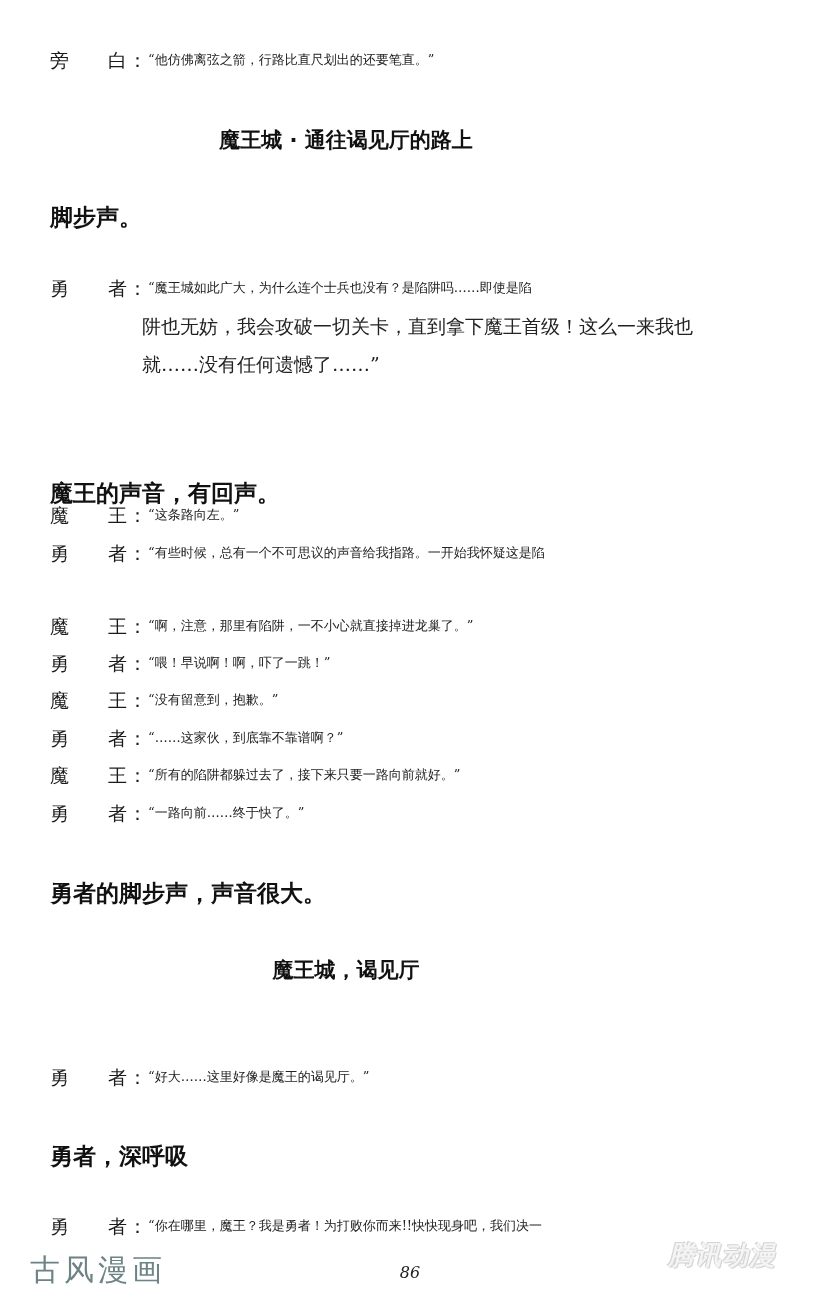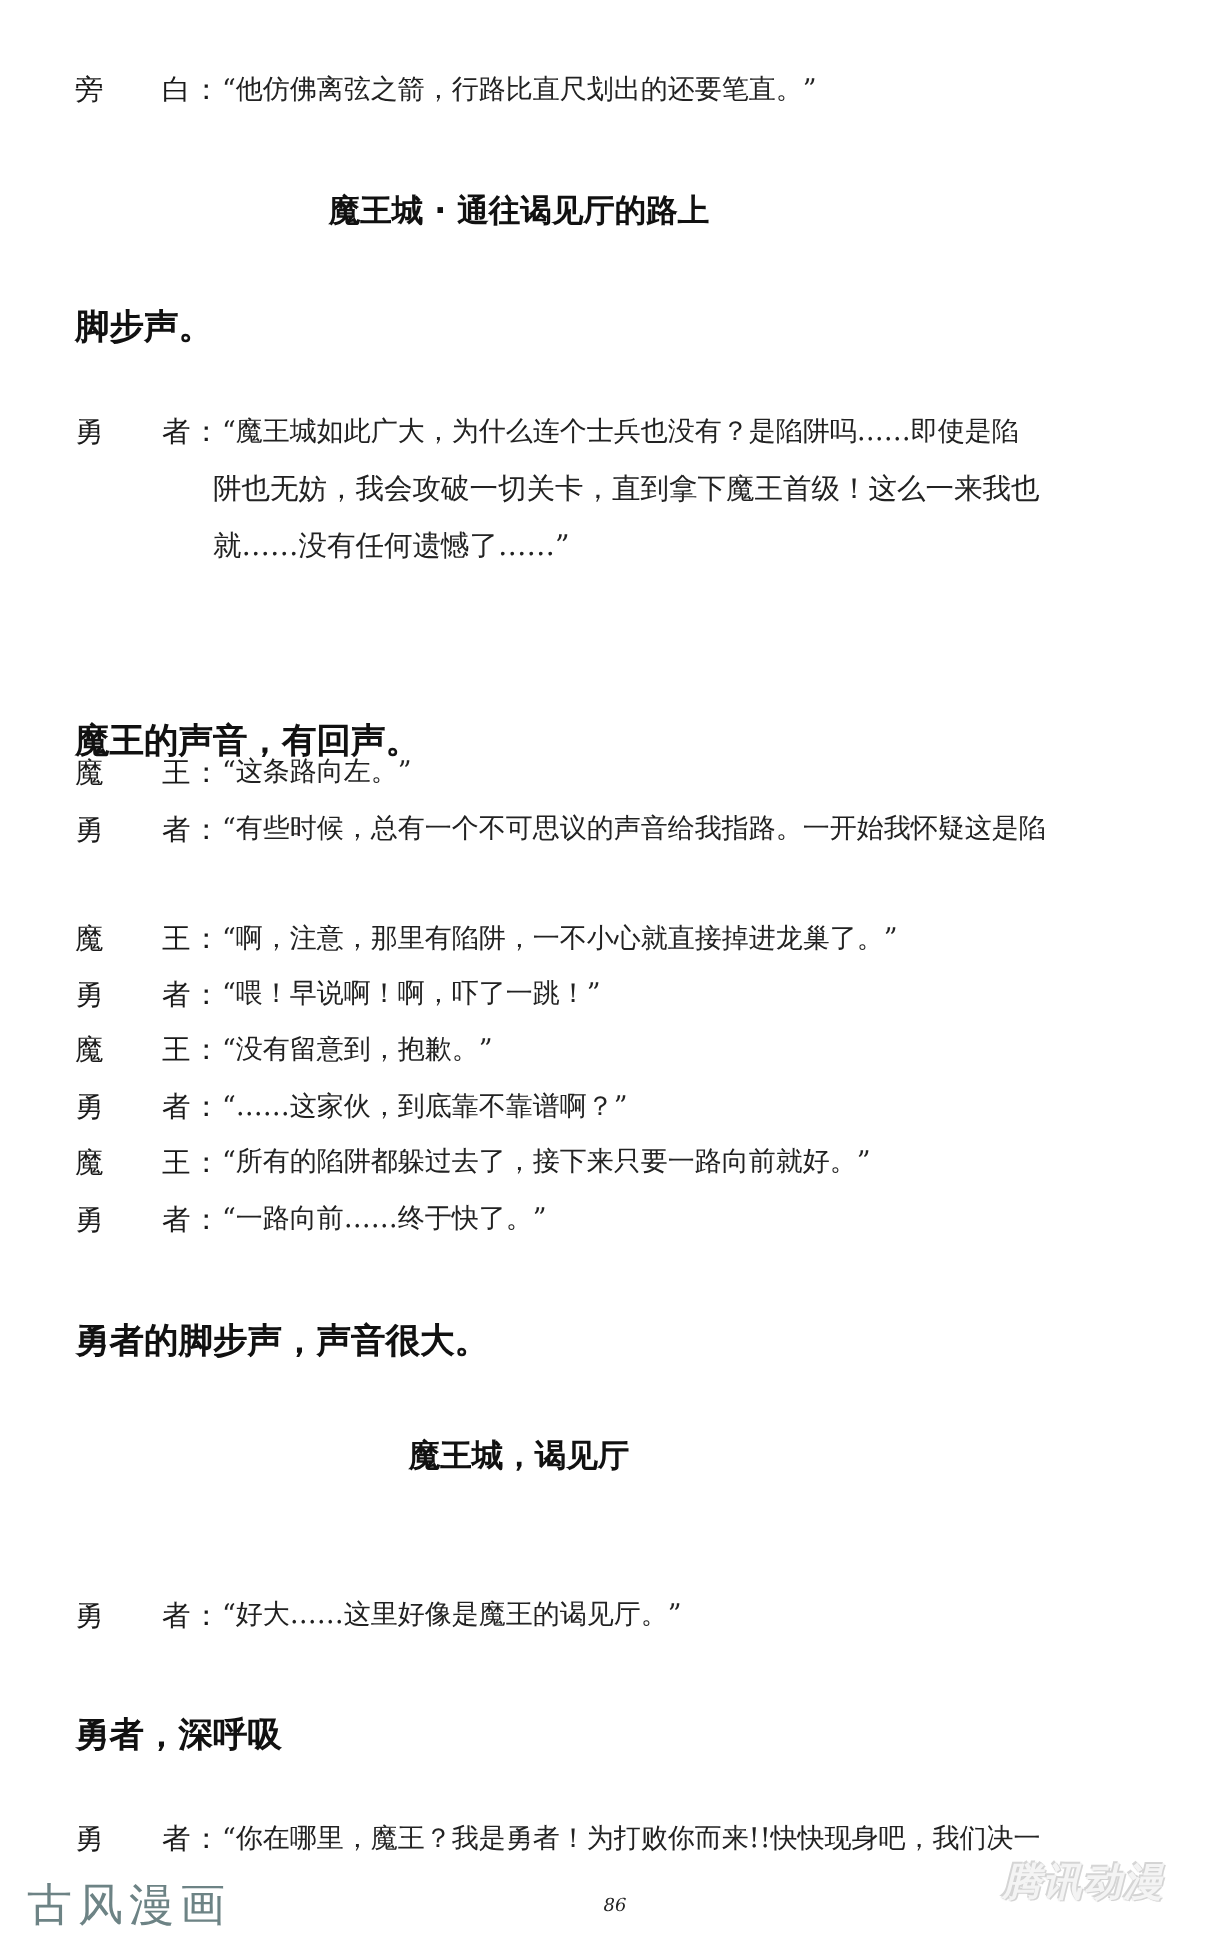--- a/index.html
+++ b/index.html
@@ -35,21 +35,21 @@
       color: #1a1a1a;
     }
     .sp1 { position: absolute; left: 0; top: 0; }
     .sp2 { position: absolute; left: 58px; top: 0; }
     .colon { position: absolute; left: 78px; top: 0; font-family: "DejaVu Sans", "Liberation Sans", sans-serif; }
     .speech {
       position: absolute;
       left: 98px;
       top: 0;
       font-family: "DejaVu Serif", "Liberation Serif", serif;
-      font-size: 18px;
+      font-size: 13px;
       color: #222;
     }
     .cont {
       position: absolute;
       left: 142px;
       font-size: 19px;
       line-height: 24px;
       white-space: nowrap;
       color: #222;
       font-family: "DejaVu Serif", "Liberation Serif", serif;
@@ -76,26 +76,26 @@
       white-space: nowrap;
     }
     .page-number {
       position: absolute;
       left: 0;
       width: 820px;
       top: 1263px;
       text-align: center;
       font-family: "DejaVu Serif", "Liberation Serif", serif;
       font-style: italic;
-      font-size: 12px;
+      font-size: 16px;
       color: #222;
     }
     .wm-left {
       position: absolute;
-      left: 18px;
+      left: 30px;
       top: 1250px;
       font-family: "DejaVu Serif", "Liberation Serif", serif;
       font-size: 30px;
       letter-spacing: 4px;
       color: #6d8385;
     }
     .wm-right {
       position: absolute;
       left: 668px;
       top: 1240px;

